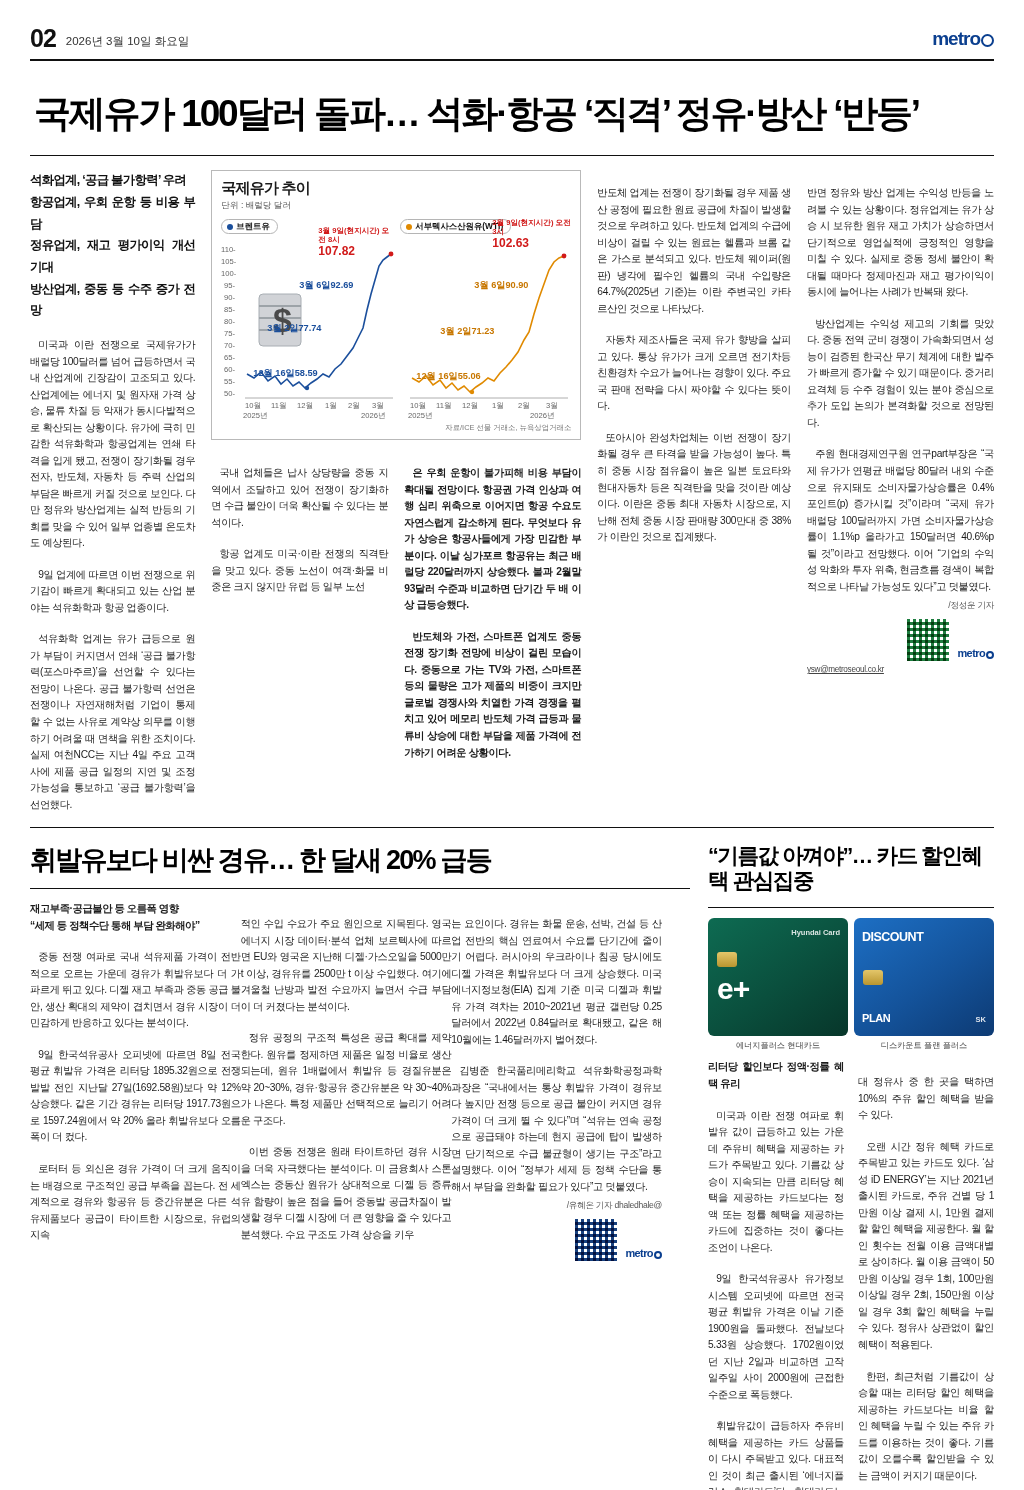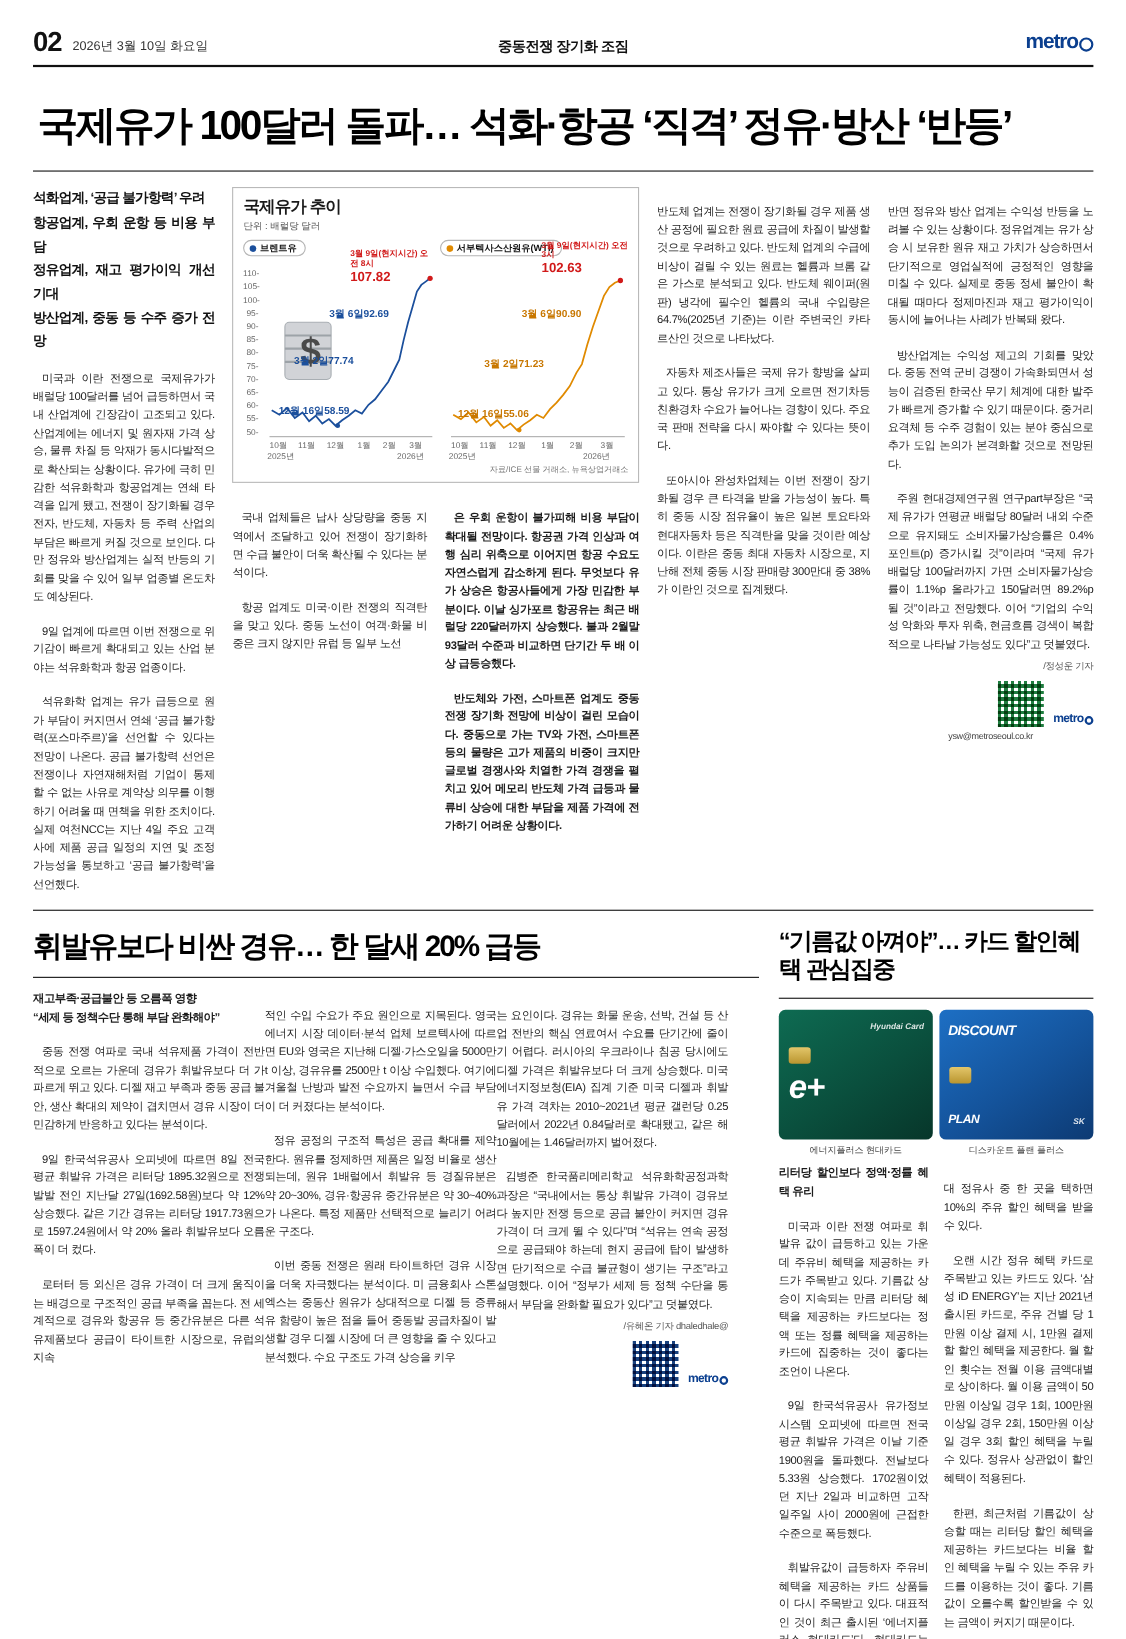--- a/index.html
+++ b/index.html
@@ -86,21 +86,21 @@
   .h2 { font-size:27px; font-weight:700; letter-spacing:-1.8px; line-height:1.2; color:#000; }
   .h2.small { font-size:21.5px; letter-spacing:-1.4px; }
   .sub-rule { border-top:1px solid #111; margin:12px 0 0 0; }
   .cols3 { display:flex; padding-top:12px; }
   .cols3 > div { width:calc((660px - 28px)/3); }
   .kicker { font-size:10.4px; font-weight:700; line-height:1.6; letter-spacing:-0.5px; margin-bottom:10px; }
   .kicker .q { display:block; }
 
   
   .cards-img {
-    display:flex; gap:6px; margin-bottom:4px;font-style:italic;
+    display:flex; gap:6px; margin-bottom:4px;
   }
   .card-thumb {
     width:50%; height:118px; border-radius:6px; position:relative; overflow:hidden;
     color:#fff; font-weight:700;
   }
   .card-green { background:linear-gradient(145deg,#0e6b52 0%, #0a4f3d 55%, #07362a 100%); }
   .card-blue  { background:linear-gradient(145deg,#1d6fc4 0%, #14539b 55%, #0d3a73 100%); }
   .card-thumb .chip {
     position:absolute; left:9px; top:34px; width:20px; height:15px;
     background:linear-gradient(180deg,#e3c66a,#b9952f); border-radius:3px;
@@ -120,31 +120,30 @@
   .qr { width:46px; height:46px; background:
       repeating-linear-gradient(90deg,#1e7d3f 0 3px, #ffffff 3px 6px),
       repeating-linear-gradient(0deg,#1e7d3f 0 3px, #ffffff 3px 6px);
       background-blend-mode:multiply; border:2px solid #fff; }
   .qr.blue { background:
       repeating-linear-gradient(90deg,#16407e 0 3px, #ffffff 3px 6px),
       repeating-linear-gradient(0deg,#16407e 0 3px, #ffffff 3px 6px);
       background-blend-mode:multiply; }
   .metro-mini { font-size:11px; font-weight:700; color:#0b3f8f; letter-spacing:-0.6px; display:flex; align-items:center; gap:1px; }
   .metro-mini .ring { width:8px; height:8px; border:2px solid #0b3f8f; border-radius:50%; display:inline-block; position:relative; top:1px;}
-  .email { font-size:8.2px; color:#444; text-align:center; }
+  .email { font-size:8.2px; color:#444; text-align:left;text-decoration:underline; }
 </style>
 </head>
 <body>
 
 <div class="page">
 
   <div class="masthead">
     <div class="page-num">02</div>
     <div class="page-date">2026년 3월 10일 화요일</div>
-    <div class="masthead-center">중동전쟁 장기화 조짐</div>
     <div class="metro-logo">
       <span>metro</span>
         <span class="ring"></span>
     </div>
   </div>
 
   <div class="headline">국제유가 100달러 돌파… 석화·항공 ‘직격’ 정유·방산 ‘반등’</div>
   <div class="rule-thick"></div>
 
   <div class="top-article">
@@ -275,21 +274,21 @@
 
     <div class="col mid-col">
       <p class="noind">반도체 업계는 전쟁이 장기화될 경우 제품 생산 공정에 필요한 원료 공급에 차질이 발생할 것으로 우려하고 있다. 반도체 업계의 수급에 비상이 걸릴 수 있는 원료는 헬륨과 브롬 같은 가스로 분석되고 있다. 반도체 웨이퍼(원판) 냉각에 필수인 헬륨의 국내 수입량은 64.7%(2025년 기준)는 이란 주변국인 카타르산인 것으로 나타났다.</p>
       <p>자동차 제조사들은 국제 유가 향방을 살피고 있다. 통상 유가가 크게 오르면 전기차등 친환경차 수요가 늘어나는 경향이 있다. 주요국 판매 전략을 다시 짜야할 수 있다는 뜻이다.</p>
       <p>또아시아 완성차업체는 이번 전쟁이 장기화될 경우 큰 타격을 받을 가능성이 높다. 특히 중동 시장 점유율이 높은 일본 토요타와 현대자동차 등은 직격탄을 맞을 것이란 예상이다. 이란은 중동 최대 자동차 시장으로, 지난해 전체 중동 시장 판매량 300만대 중 38%가 이란인 것으로 집계됐다.</p>
     </div>
 
     <div class="col right-col">
       <p class="noind">반면 정유와 방산 업계는 수익성 반등을 노려볼 수 있는 상황이다. 정유업계는 유가 상승 시 보유한 원유 재고 가치가 상승하면서 단기적으로 영업실적에 긍정적인 영향을 미칠 수 있다. 실제로 중동 정세 불안이 확대될 때마다 정제마진과 재고 평가이익이 동시에 늘어나는 사례가 반복돼 왔다.</p>
       <p>방산업계는 수익성 제고의 기회를 맞았다. 중동 전역 군비 경쟁이 가속화되면서 성능이 검증된 한국산 무기 체계에 대한 발주가 빠르게 증가할 수 있기 때문이다. 중거리 요격체 등 수주 경험이 있는 분야 중심으로 추가 도입 논의가 본격화할 것으로 전망된다.</p>
-      <p>주원 현대경제연구원 연구part부장은 “국제 유가가 연평균 배럴당 80달러 내외 수준으로 유지돼도 소비자물가상승률은 0.4% 포인트(p) 증가시킬 것”이라며 “국제 유가 배럴당 100달러까지 가면 소비자물가상승률이 1.1%p 올라가고 150달러면 89.2%p 될 것”이라고 전망했다. 이어 “기업의 수익성 악화와 투자 위축, 현금흐름 경색이 복합적으로 나타날 가능성도 있다”고 덧붙였다.</p>
+      <p>주원 현대경제연구원 연구part부장은 “국제 유가가 연평균 배럴당 80달러 내외 수준으로 유지돼도 소비자물가상승률은 0.4% 포인트(p) 증가시킬 것”이라며 “국제 유가 배럴당 100달러까지 가면 소비자물가상승률이 1.1%p 올라가고 150달러면 40.6%p 될 것”이라고 전망했다. 이어 “기업의 수익성 악화와 투자 위축, 현금흐름 경색이 복합적으로 나타날 가능성도 있다”고 덧붙였다.</p>
       <div class="credit">/정성운 기자</div>
       <div class="qr-wrap">
         <div class="qr"></div>
         <div class="metro-mini">
           <span>metro</span>
             <span class="ring"></span>
         </div>
       </div>
       <div class="email">ysw@metroseoul.co.kr</div>
     </div>

